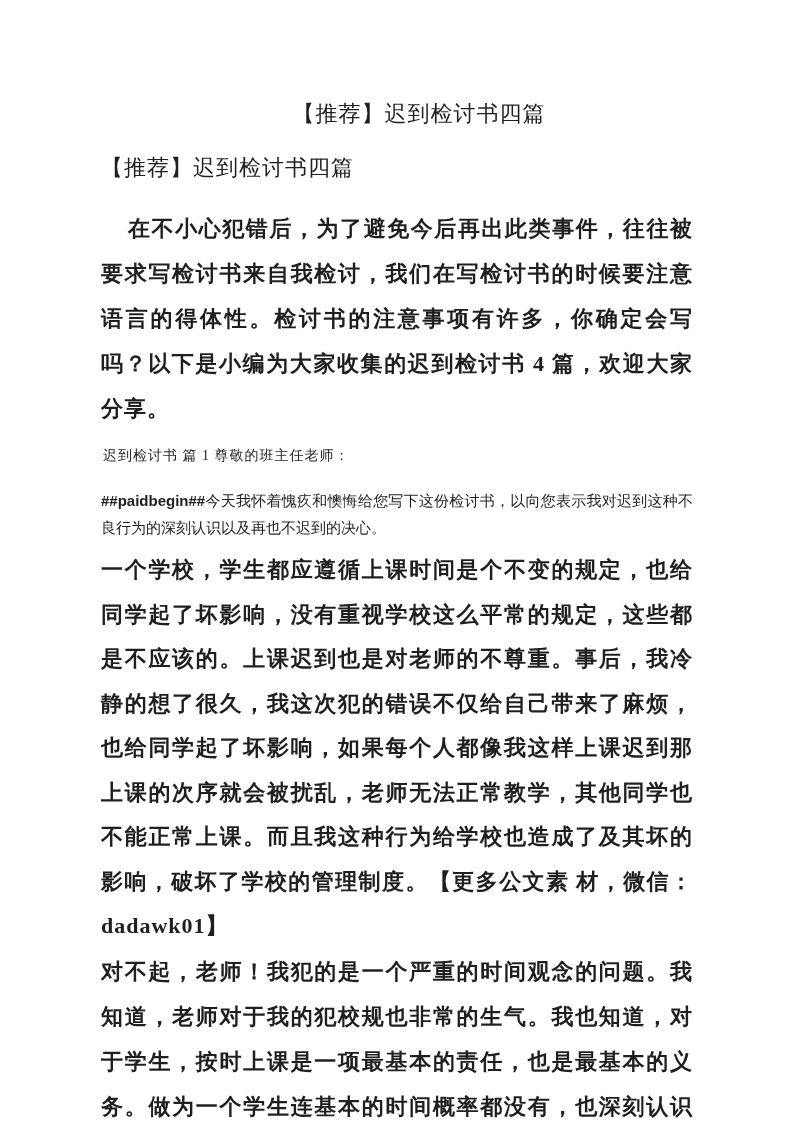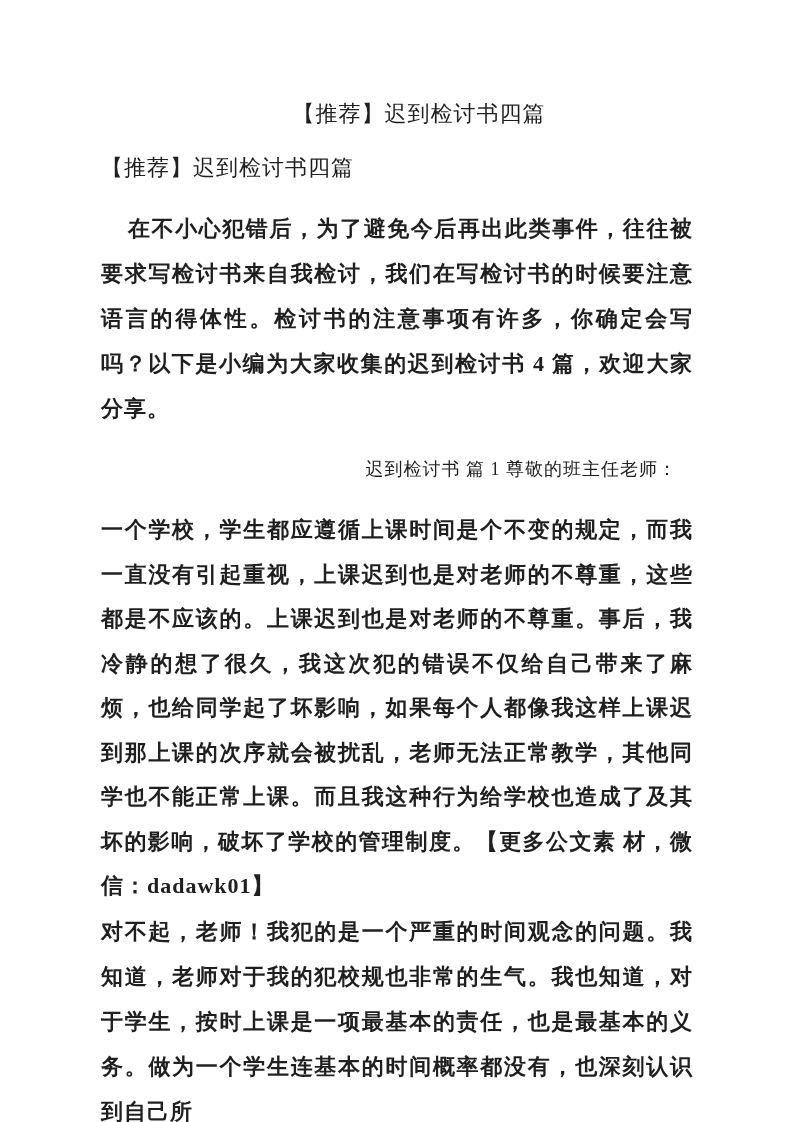--- a/index.html
+++ b/index.html
@@ -42,26 +42,25 @@
     letter-spacing: 1px;
     text-align: justify;
     text-justify: inter-ideograph;
     font-weight: bold;
   }
   .para.intro {
     margin-top: 16px;
     text-indent: 27px;
   }
   .section-heading {
-    margin: 16px;
-    font-size: 18px;
+    margin: 2px;
+    font-size: 14px;
     font-weight: normal;
     line-height: 45px;
     letter-spacing: 1px;
-    text-align: right;
   }
   .paid-note {
     margin: 9px 0 0 0;
     font-size: 15px;
     line-height: 27px;
     letter-spacing: 0;
     font-family: "Liberation Sans", "DejaVu Sans", sans-serif;
     text-align: justify;
   }
   .paid-marker {
@@ -80,17 +79,18 @@
 
 <div class="page">
   <h1 class="doc-title">【推荐】迟到检讨书四篇</h1>
 
   <p class="doc-subtitle">【推荐】迟到检讨书四篇</p>
 
   <p class="para intro">在不小心犯错后，为了避免今后再出此类事件，往往被要求写检讨书来自我检讨，我们在写检讨书的时候要注意语言的得体性。检讨书的注意事项有许多，你确定会写吗？以下是小编为大家收集的迟到检讨书 4 篇，欢迎大家分享。</p>
 
   <h2 class="section-heading">迟到检讨书 篇 1 尊敬的班主任老师：</h2>
 
+  <p class="paid-note"><span class="paid-marker">##paidbegin##</span><span>今天我怀着愧疚和懊悔给您写下这份检讨书，以向您表示我对迟到这种不良行为的深刻认识以及再也不迟到的决心。</span></p>
 
-  <p class="para body-first">一个学校，学生都应遵循上课时间是个不变的规定，而我一直没有引起重视，上课迟到也是对老师的不尊重，这些都是不应该的。上课迟到也是对老师的不尊重。事后，我冷静的想了很久，我这次犯的错误不仅给自己带来了麻烦，也给同学起了坏影响，如果每个人都像我这样上课迟到那上课的次序就会被扰乱，老师无法正常教学，其他同学也不能正常上课。而且我这种行为给学校也造成了及其坏的影响，破坏了学校的管理制度。【更多公文素 材，微信：dadawk01】</p>
+  <p class="para body-first">一个学校，学生都应遵循上课时间是个不变的规定，也给同学起了坏影响，没有重视学校这么平常的规定，这些都是不应该的。上课迟到也是对老师的不尊重。事后，我冷静的想了很久，我这次犯的错误不仅给自己带来了麻烦，也给同学起了坏影响，如果每个人都像我这样上课迟到那上课的次序就会被扰乱，老师无法正常教学，其他同学也不能正常上课。而且我这种行为给学校也造成了及其坏的影响，破坏了学校的管理制度。【更多公文素 材，微信：dadawk01】</p>
 
   <p class="para body-second">对不起，老师！我犯的是一个严重的时间观念的问题。我知道，老师对于我的犯校规也非常的生气。我也知道，对于学生，按时上课是一项最基本的责任，也是最基本的义务。做为一个学生连基本的时间概率都没有，也深刻认识到自己所</p>
 </div>
 
 </body></html>

